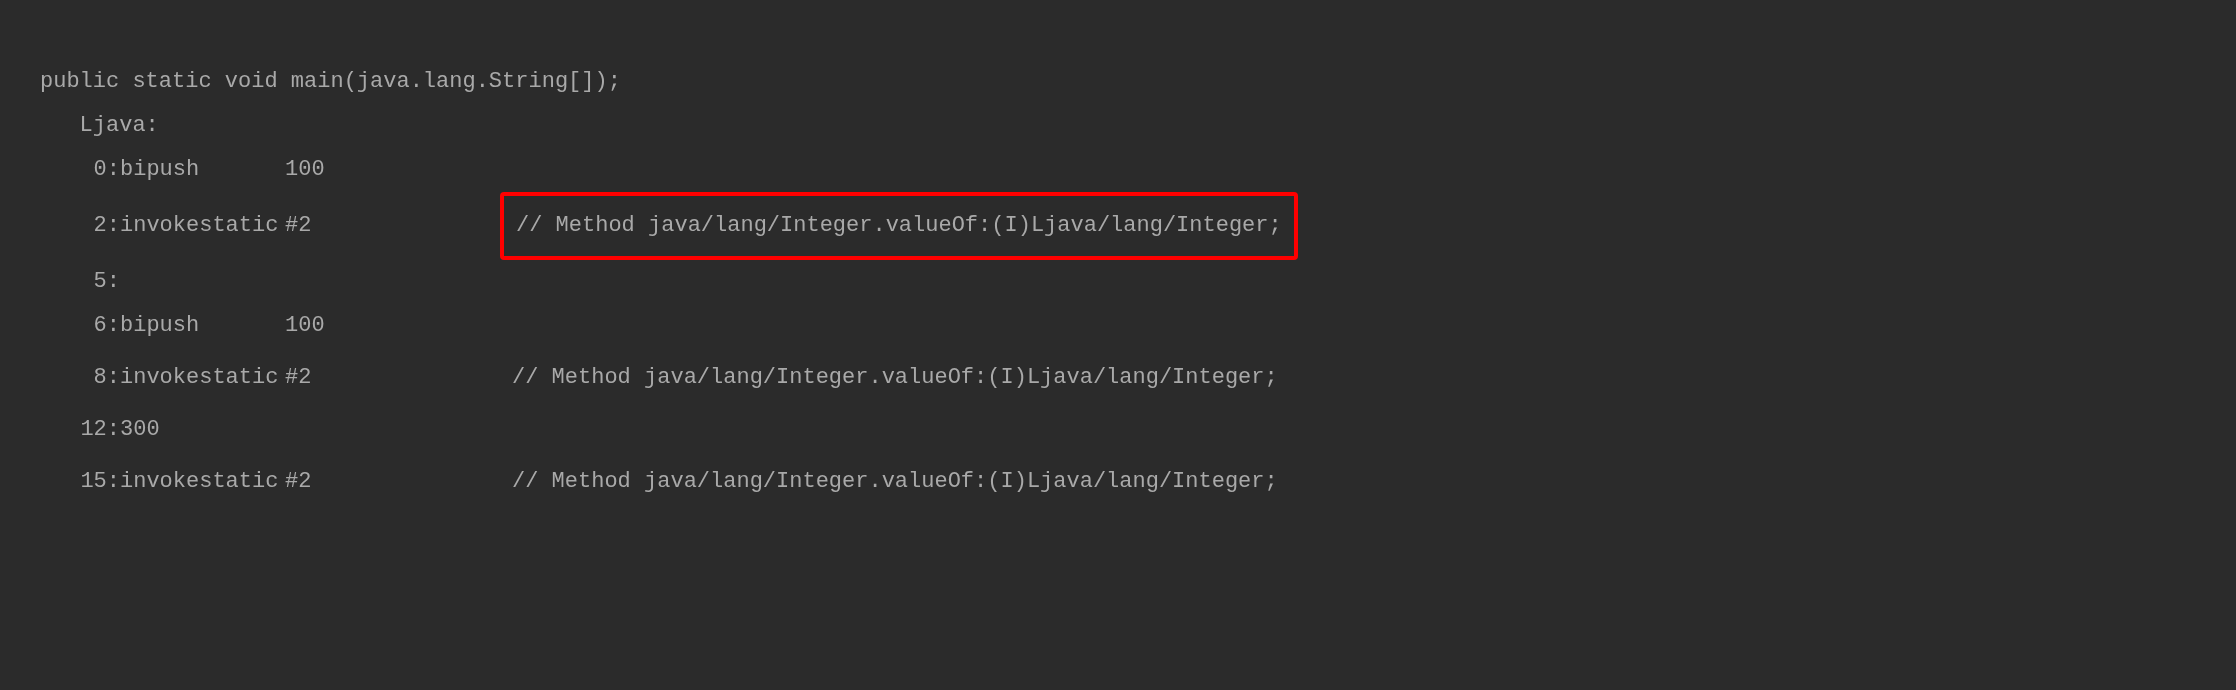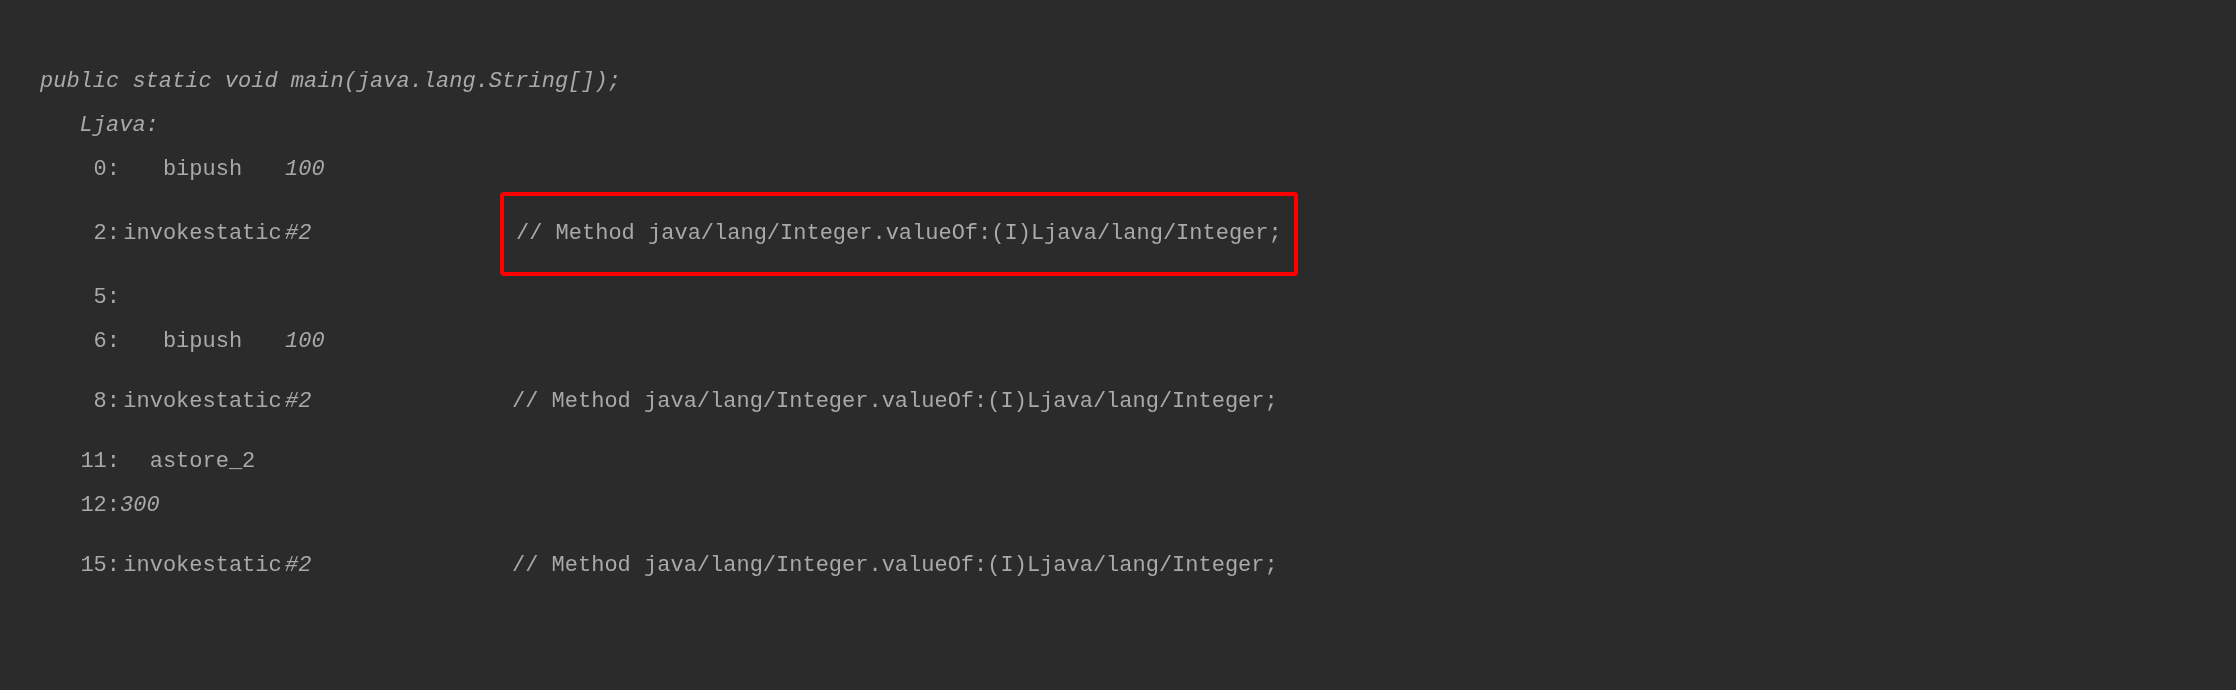--- a/index.html
+++ b/index.html
@@ -25,48 +25,44 @@
       white-space: pre;
     }
     .offset-col {
       display: inline-block;
       width: 100px;
       text-align: right;
     }
     .opcode-col {
       display: inline-block;
       width: 165px;
-      text-align: center;
     }
     .arg-col {
       display: inline-block;
       width: 215px;
-      font-style: italic;
     }
     .comment-col {
       display: inline-block;
-      padding: 16px 12px;
+      padding: 8px 12px;
     }
     .highlighted {
       border: 4px solid #ff0000;
       border-radius: 4px;
     }
     .indent-1 {
       padding-left: 20px;
-      font-style: italic;
     }
   </style>
 </head>
 <body>
 
 <div class="code-line indent-1">public static void main(java.lang.String[]);</div>
 <div class="code-line indent-1">   Ljava:</div>
 
 <div id="instructions-container">
     <div class="instruction-line"><span class="offset-col">0:</span> <span class="opcode-col">bipush</span><span class="arg-col">100</span></div>
     <div class="instruction-line"><span class="offset-col">2:</span> <span class="opcode-col">invokestatic</span><span class="arg-col">#2</span><span class="comment-col highlighted">// Method java/lang/Integer.valueOf:(I)Ljava/lang/Integer;</span></div>
     <div class="instruction-line"><span class="offset-col">5:</span> <span class="arg-col"></span></div>
     <div class="instruction-line"><span class="offset-col">6:</span> <span class="opcode-col">bipush</span><span class="arg-col">100</span></div>
     <div class="instruction-line"><span class="offset-col">8:</span> <span class="opcode-col">invokestatic</span><span class="arg-col">#2</span><span class="comment-col">// Method java/lang/Integer.valueOf:(I)Ljava/lang/Integer;</span></div>
-    <div class="instruction-line"><span class="offset-col">11:</span> <span class="opcode-col">astore_2</span><span class="arg-col"></span></div>
     <div class="instruction-line"><span class="offset-col">12:</span> <span class="arg-col">300</span></div>
     <div class="instruction-line"><span class="offset-col">15:</span> <span class="opcode-col">invokestatic</span><span class="arg-col">#2</span><span class="comment-col">// Method java/lang/Integer.valueOf:(I)Ljava/lang/Integer;</span></div>
   </div>
 
 </body></html>

